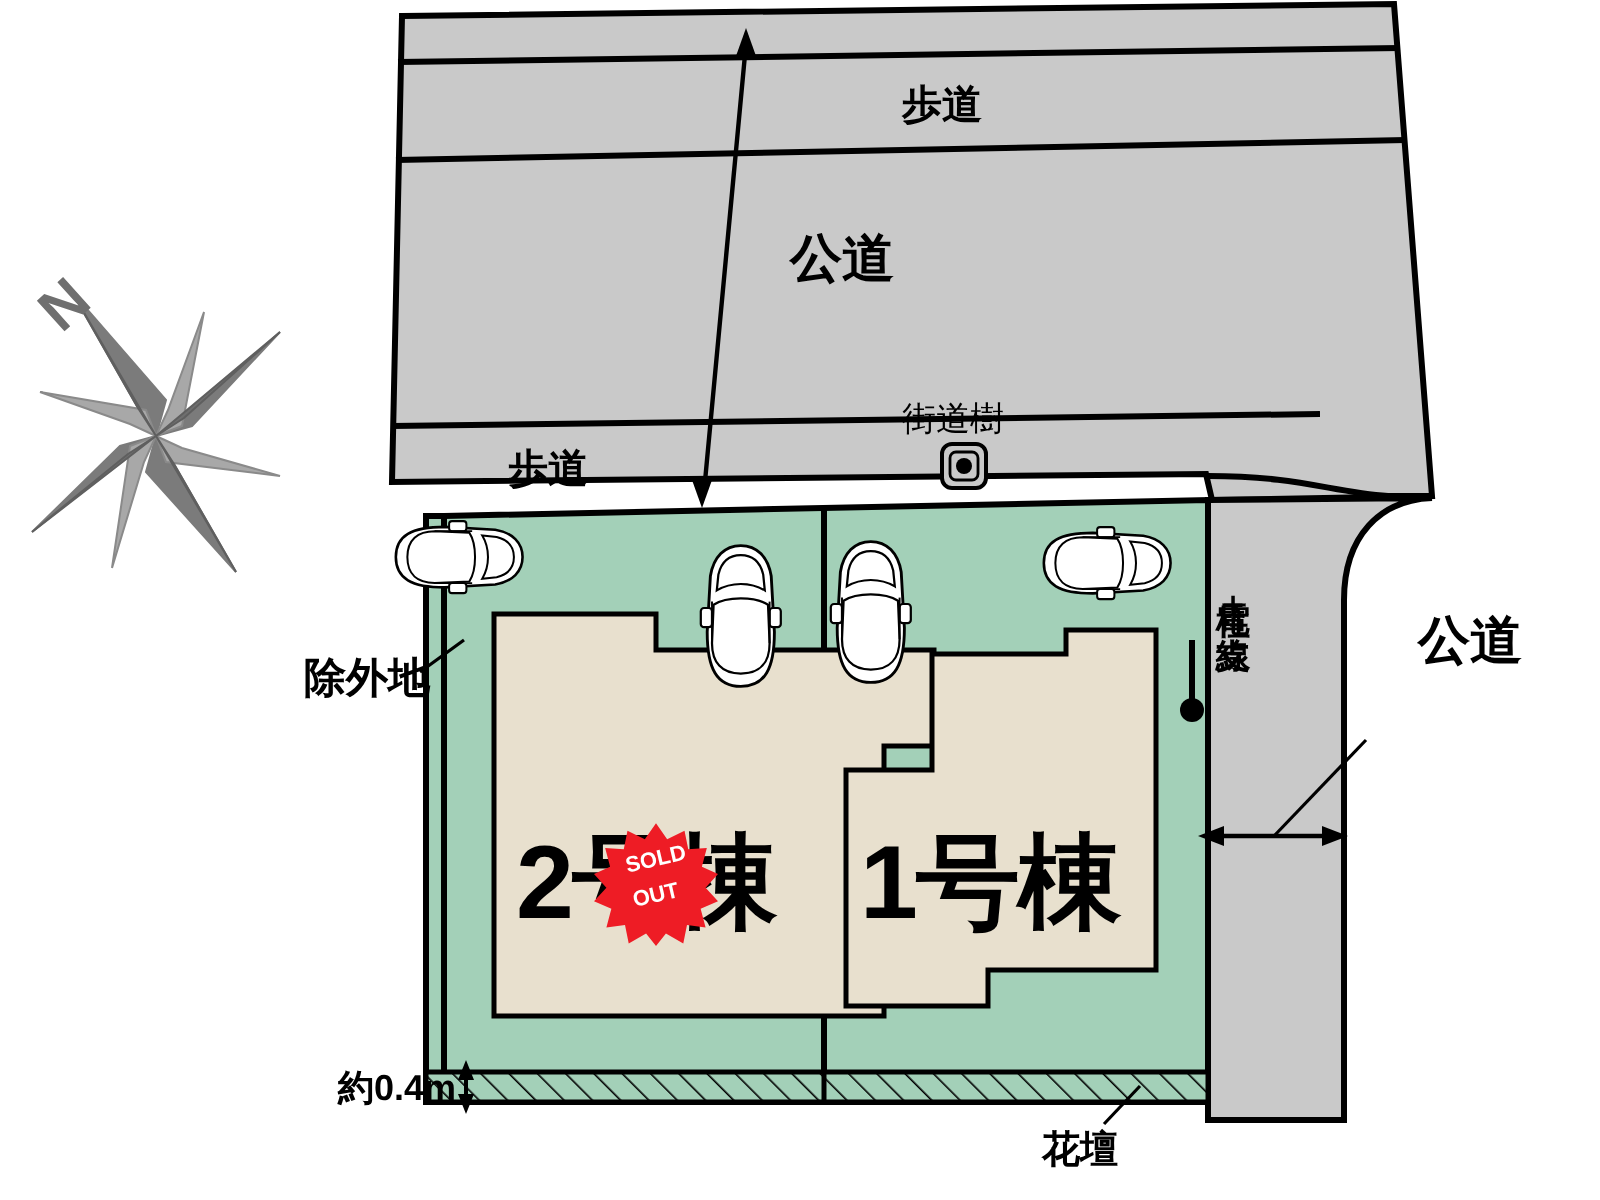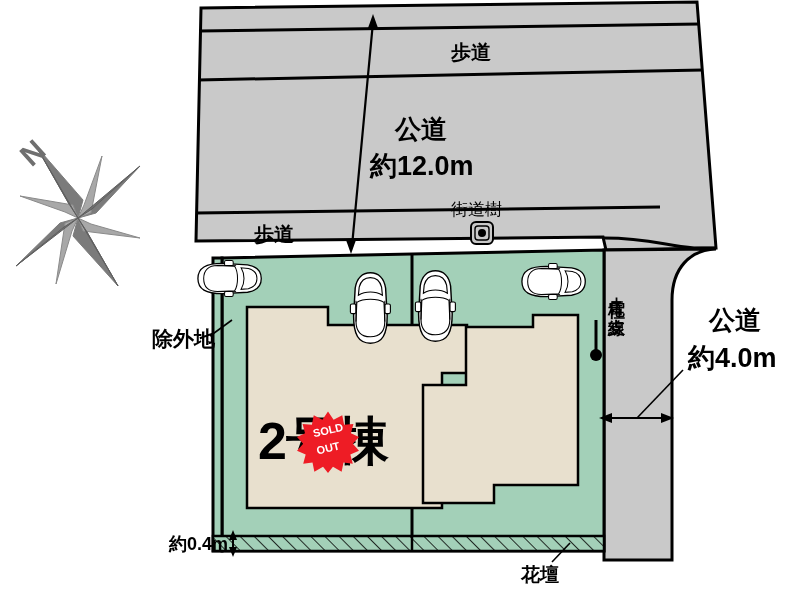--- a/index.html
+++ b/index.html
@@ -147,42 +147,42 @@
 
 </svg>
 
 <div style="position:absolute;left:22px;top:136px;font-size:30px;font-weight:bold;
             color:#6f6f6f;transform:rotate(-42deg);">N</div>
 
 <div style="position:absolute;left:451px;top:39px;font-size:20px;font-weight:bold;">歩道</div>
 
 <div style="position:absolute;left:395px;top:112px;font-size:26px;font-weight:bold;">公道</div>
 
-<div style="position:absolute;left:370px;top:148px;font-size:27px;font-weight:bold;">約12.0m</div>
 
 <div style="position:absolute;left:254px;top:221px;font-size:20px;font-weight:bold;">歩道</div>
 
 <div style="position:absolute;left:451px;top:198px;font-size:17px;font-weight:normal;">街道樹</div>
 
 <div style="position:absolute;left:608px;top:288px;font-size:17px;font-weight:bold;
             writing-mode:vertical-rl;line-height:1;">電柱＋支線</div>
 
 <div style="position:absolute;left:709px;top:303px;font-size:26px;font-weight:bold;">公道</div>
 
-<div style="position:absolute;left:688px;top:340px;font-size:27px;font-weight:bold;">約4.0m</div>
 
 <div style="position:absolute;left:140px;top:325px;font-size:21px;font-weight:bold;padding-left:12px;">除外地</div>
 
 <div style="position:absolute;left:148px;top:532px;font-size:18px;font-weight:bold;margin-left:21px;">約0.4m</div>
 
 <div style="position:absolute;left:521px;top:562px;font-size:19px;font-weight:bold;">花壇</div>
 
 <div style="position:absolute;left:258px;top:407px;font-size:52px;font-weight:bold;
             letter-spacing:-1px;">2号棟</div>
 
+<div style="position:absolute;left:430px;top:407px;font-size:52px;font-weight:bold;
+            letter-spacing:-1px;">1号棟</div>
 
 <div style="position:absolute;left:297px;top:411px;width:62px;height:62px;">
   <svg width="62" height="62" viewBox="0 0 100 100">
     <polygon points="50,1 59,14 73,7 76,22 91,21 87,36 100,42 90,53 100,64
                      86,70 90,85 75,83 72,98 58,90 50,100 42,90 28,98 25,83
                      10,85 14,70 0,64 10,53 0,42 13,36 9,21 24,22 27,7 41,14" fill="#ee1c25"></polygon>
   </svg>
   <div style="position:absolute;left:0;top:13px;width:62px;text-align:center;
               color:#fff;font-size:11px;font-weight:bold;transform:rotate(-13deg);
               letter-spacing:0px;">SOLD</div>

